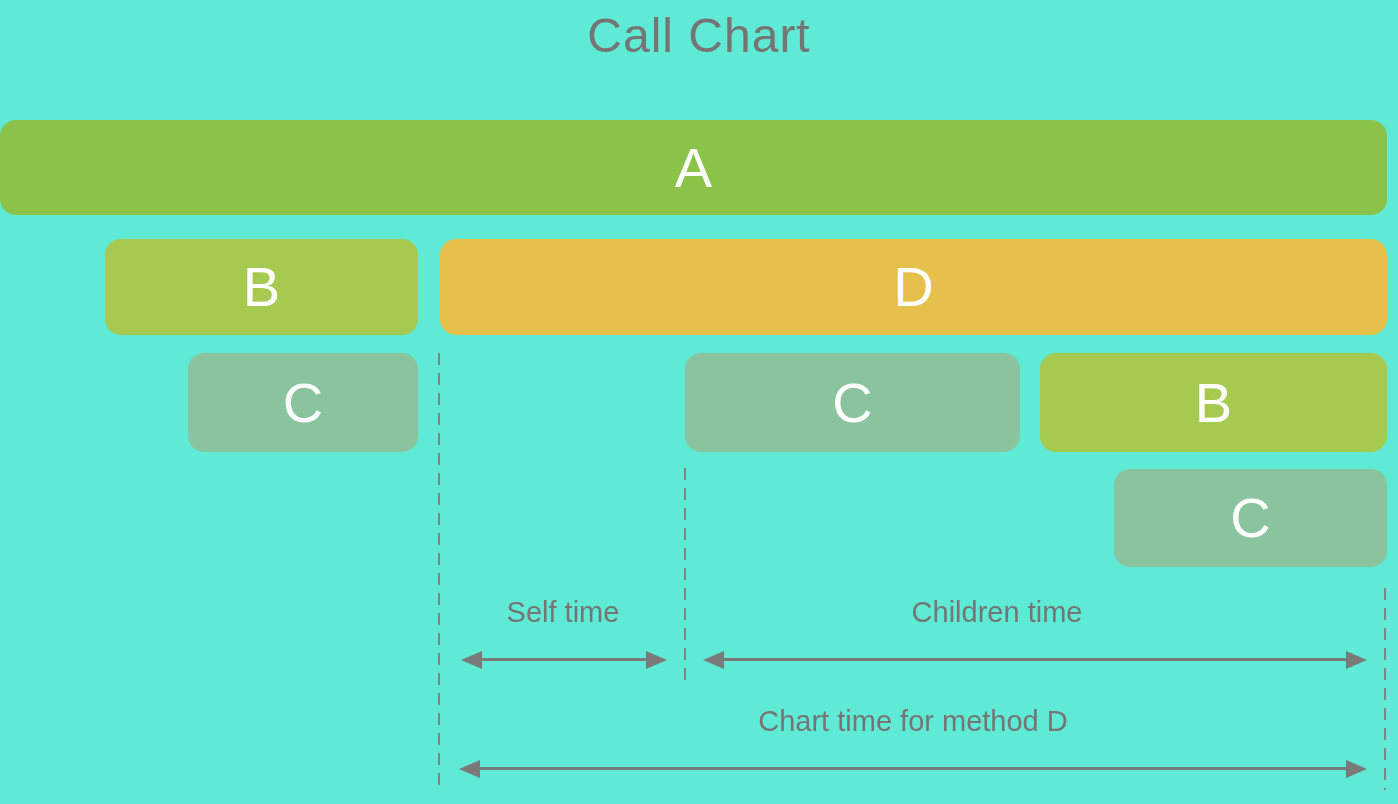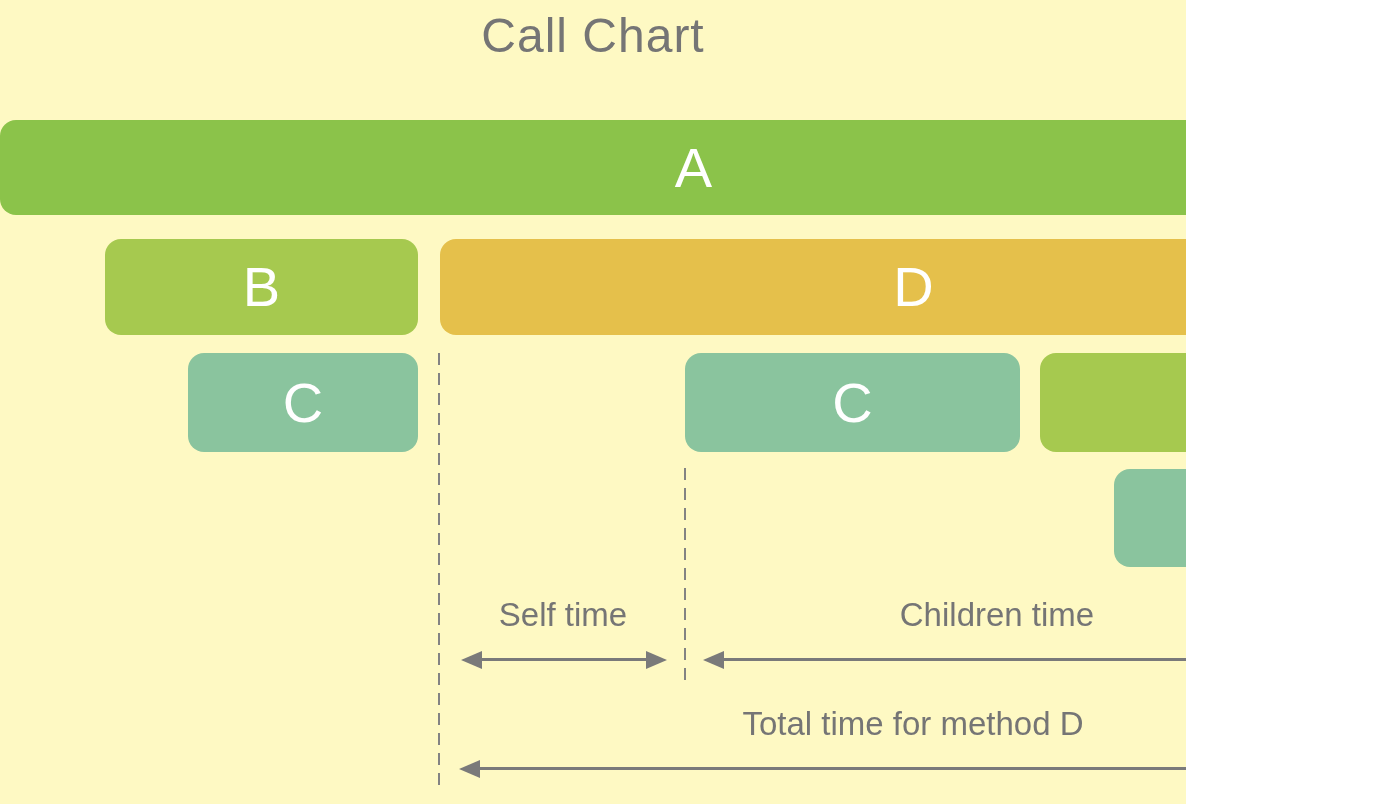--- a/index.html
+++ b/index.html
@@ -3,23 +3,23 @@
 <meta charset="utf-8">
 <style>
   html, body {
     margin: 0;
     padding: 0;
     background: #ffffff;
     font-family: "Liberation Sans", "DejaVu Sans", sans-serif;
   }
   #stage {
     position: relative;
-    width: 1186px;
+    width: 1398px;
     height: 804px;
-    background: #fef9c3;
+    background: #5eead4;
     overflow: hidden;
   }
   .title {
     position: absolute;
     top: 8px;
     left: 0;
     width: 100%;
     text-align: center;
     font-size: 48px;
     font-weight: 300;
@@ -72,21 +72,21 @@
   .arrow::before { left: -19px;  border-right: 21px solid #7a7a7a; }
   .arrow::after  { right: -19px; border-left: 21px solid #7a7a7a; }
 
   .arrow-self     { left: 480px; top: 658px; width: 168px; }
   .arrow-children { left: 722px; top: 658px; width: 626px; }
   .arrow-total    { left: 478px; top: 767px; width: 870px; }
 
   .annotation {
     position: absolute;
     text-align: center;
-    font-size: 33px;
+    font-size: 29px;
     font-weight: 300;
     color: #757575;
     white-space: nowrap;
   }
   .label-self     { left: 440px; top: 596px; width: 246px; }
   .label-children { left: 664px; top: 596px; width: 666px; }
   .label-total    { left: 440px; top: 705px; width: 946px; }
 </style>
 </head>
 <body>
@@ -102,19 +102,19 @@
   <div class="bar bar-c2" style="background: rgb(138, 196, 158);">C</div>
   <div class="bar bar-b2" style="background: rgb(166, 201, 79);">B</div>
   <div class="bar bar-c3" style="background: rgb(138, 196, 158);">C</div>
 
   <div class="vdash vdash-1"></div>
   <div class="vdash vdash-2"></div>
   <div class="vdash vdash-3"></div>
 
   <div class="annotation label-self">Self time</div>
   <div class="annotation label-children">Children time</div>
-  <div class="annotation label-total">Total time for method D</div>
+  <div class="annotation label-total">Chart time for method D</div>
 
   <div class="arrow arrow-self"></div>
   <div class="arrow arrow-children"></div>
   <div class="arrow arrow-total"></div>
 
 </div>
 
 </body></html>

